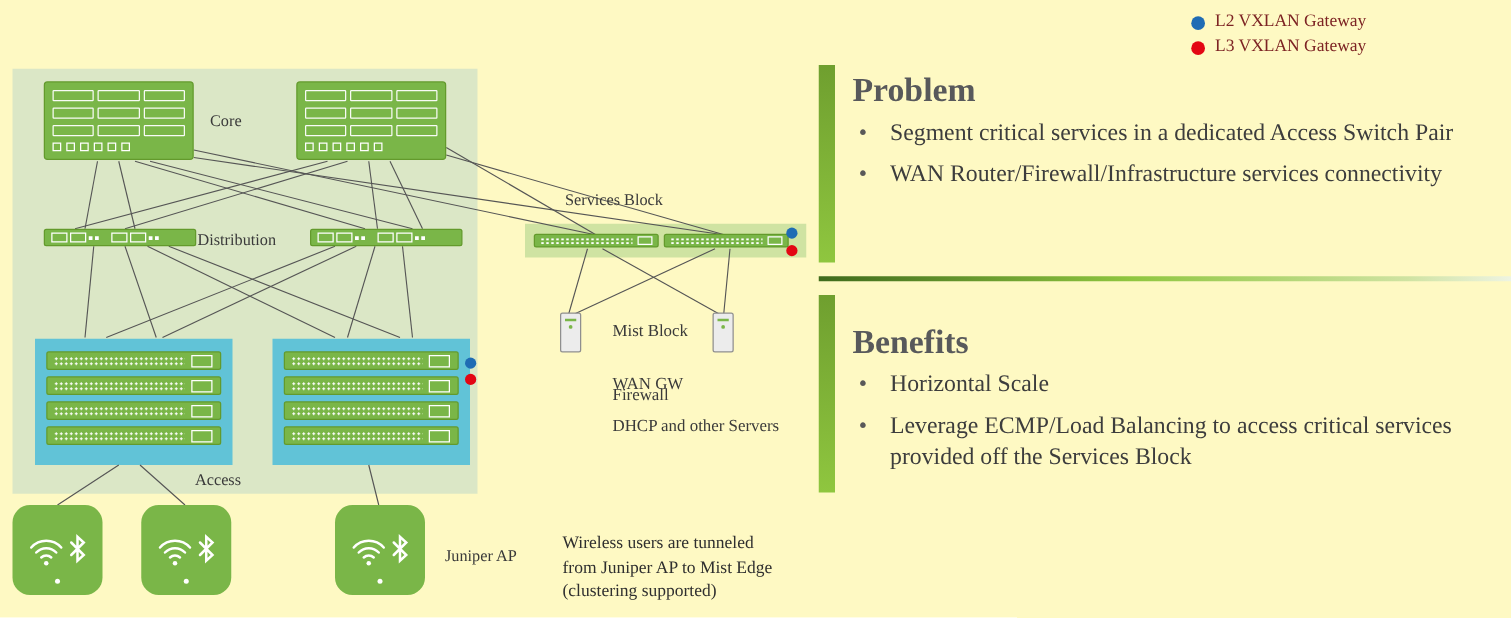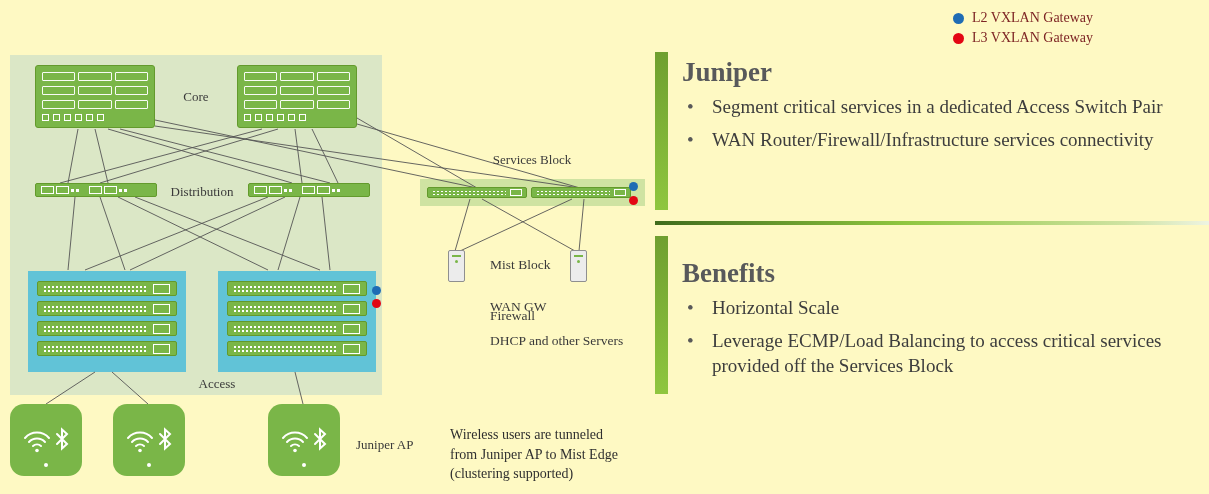--- a/index.html
+++ b/index.html
@@ -60,21 +60,21 @@
   .srv-slot{width:9px;height:2px;background:#7ab648;}
   .srv-dot{width:3px;height:3px;border-radius:50%;background:#7ab648;}
   
   .ap{
     position:absolute;width:72px;height:72px;background:#7ab648;border-radius:14px;z-index:3;
     display:flex;align-items:center;justify-content:center;
   }
   .ap-dot{position:absolute;left:50%;bottom:9px;width:4px;height:4px;margin-left:-2px;border-radius:50%;background:#fff;}
   
   .dlabel{position:absolute;font-size:13px;color:#3a3a3a;z-index:4;}
-  .dlabel.c{text-align:center;}
+  .dlabel.c{}
   .status-dot{position:absolute;width:9px;height:9px;border-radius:50%;z-index:4;}
   .status-dot.blue{background:#1f6cb4;}
   .status-dot.red{background:#e30613;}
   .svc-list-item{position:absolute;left:490px;font-size:13.5px;color:#3a3a3a;z-index:4;}
   .note{position:absolute;left:450px;top:425px;width:215px;font-size:14px;line-height:1.4;color:#2f2f2f;white-space:pre-line;z-index:4;}
   
   .vbar{position:absolute;width:13px;height:158px;background:linear-gradient(180deg,#6f9f2f,#8fc63f);}
   .vbar.p{left:655px;top:52px;}
   .vbar.b{left:655px;top:236px;}
   .divider{position:absolute;left:655px;top:221px;width:554px;height:4px;
@@ -252,21 +252,21 @@
       <span class="mgmt"></span>
     </div>
   <div class="access-switch" style="left:227px;top:321px;">
       <span class="ports"></span>
       <span class="mgmt"></span>
     </div>
   <div class="access-switch" style="left:227px;top:341px;">
       <span class="ports"></span>
       <span class="mgmt"></span>
     </div>
-  <div class="dlabel c" style="left:184px;top:376px;width:66px;">Access</div>
+  <div class="dlabel c" style="left:156px;top:376px;width:66px;">Access</div>
 
   <span class="status-dot blue" style="left:372px;top:286px;"></span>
   <span class="status-dot red" style="left:372px;top:299px;"></span>
 
   <div class="dlabel c" style="left:452px;top:152px;width:160px;">Services Block</div>
   <div class="svc-switch" style="left:427px;top:187px;">
       <span class="ports"></span>
       <span class="mgmt"></span>
     </div>
   <div class="svc-switch" style="left:531px;top:187px;">
@@ -326,21 +326,21 @@
     </svg>
     <span class="ap-dot"></span>
   </div>
   <div class="dlabel" style="left:356px;top:437px;">Juniper AP</div>
 
   <div class="note">Wireless users are tunneled
 from Juniper AP to Mist Edge
 (clustering supported)</div>
 
   <div class="vbar p"></div>
-  <h2 class="sec-title p">Juniper</h2>
+  <h2 class="sec-title p">Problem</h2>
   <div class="bullets p">
     <div class="bullet"><span>Segment critical services in a dedicated Access Switch Pair</span></div>
     <div class="bullet"><span>WAN Router/Firewall/Infrastructure services connectivity</span></div>
   </div>
 
   <div class="divider"></div>
 
   <div class="vbar b"></div>
   <h2 class="sec-title b">Benefits</h2>
   <div class="bullets b">

